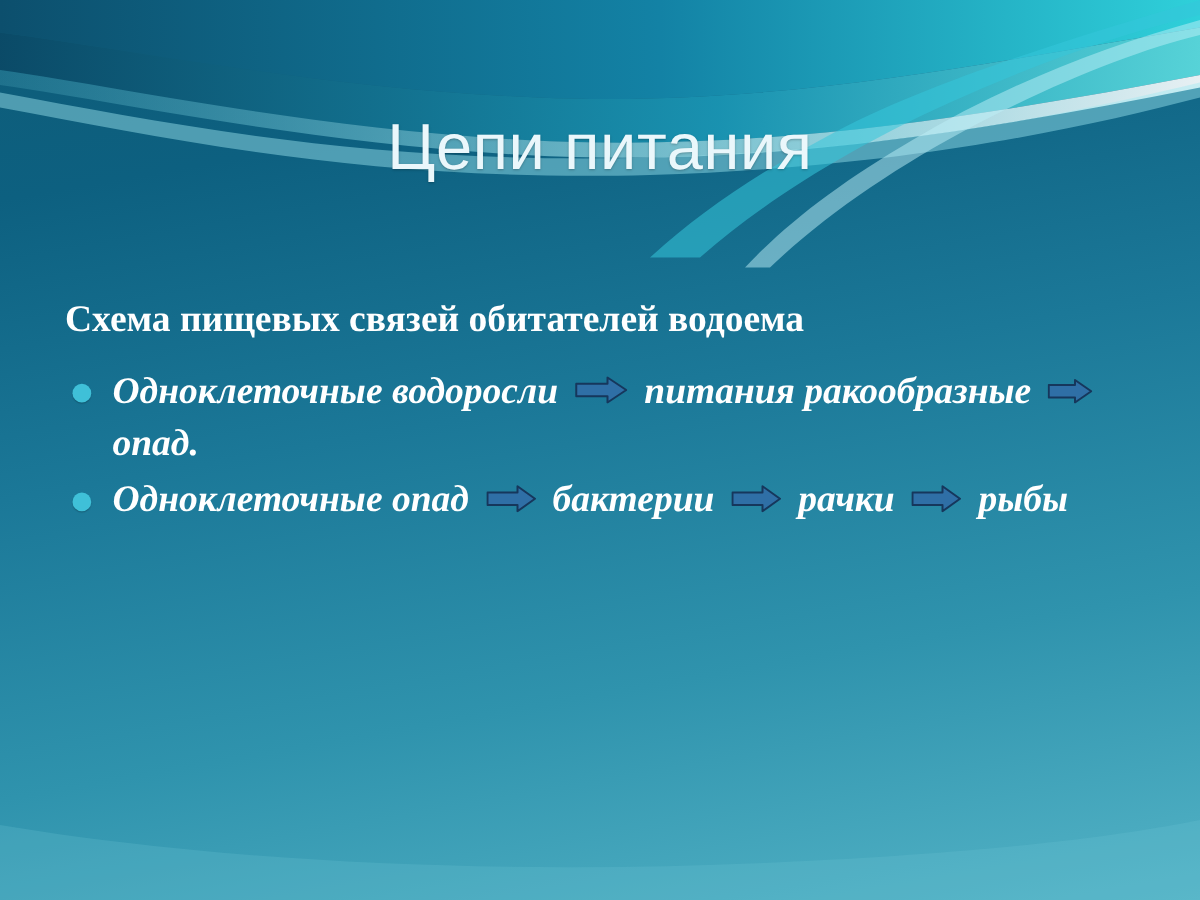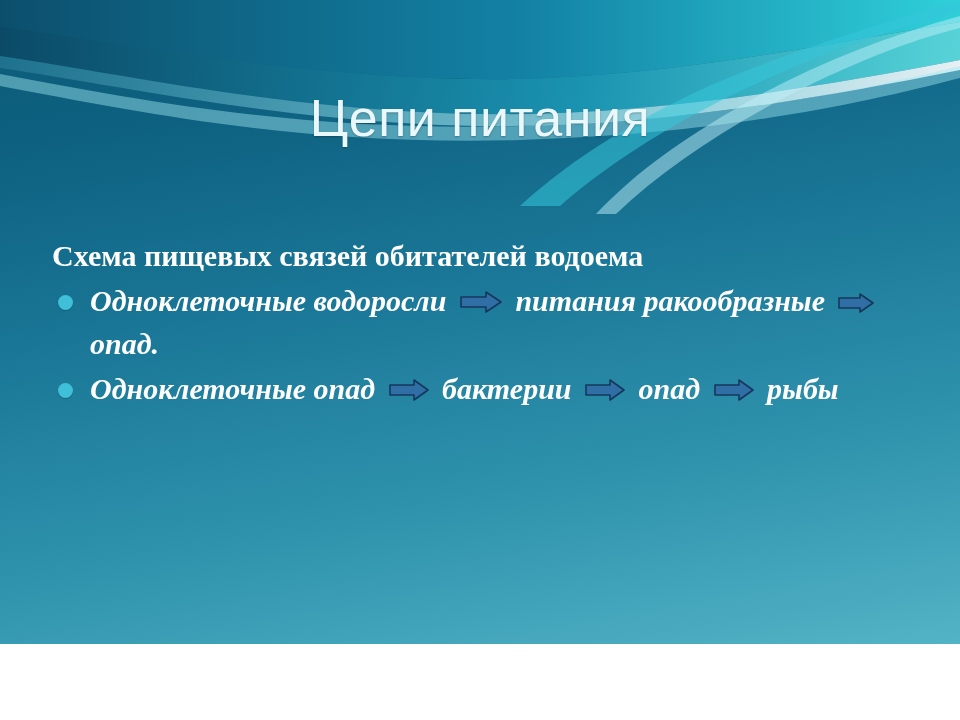--- a/index.html
+++ b/index.html
@@ -8,21 +8,21 @@
   }
   body {
     width: 960px;
     height: 720px;
     overflow: hidden;
     font-family: "Liberation Serif", serif;
   }
   .slide {
     position: relative;
     width: 960px;
-    height: 644px;
+    height: 720px;
     background: linear-gradient(170deg, #0e5c78 0%, #0d6080 18%, #1b7898 45%, #2f93ad 72%, #53b3c6 100%);
     overflow: hidden;
   }
   .bg-waves {
     position: absolute;
     top: 0;
     left: 0;
     width: 960px;
     height: 720px;
     pointer-events: none;
@@ -45,21 +45,21 @@
     top: 238px;
     left: 52px;
     width: 880px;
     color: #ffffff;
   }
   .subtitle {
     font-family: "Liberation Serif", serif;
     font-weight: bold;
     font-size: 30px;
     line-height: 1.18;
-    margin-bottom: 8px;
+    margin-bottom: 20px;
     color: #ffffff;
   }
   .bullet-list {
     list-style: none;
     margin: 0;
     padding: 0;
   }
   .bullet-item {
     position: relative;
     padding-left: 38px;
@@ -156,21 +156,21 @@
           <svg width="40" height="22" viewBox="0 0 40 22">
             <polygon points="1,6 25,6 25,1 39,11 25,21 25,16 1,16" fill="#2f6fa6" stroke="#16375c" stroke-width="1.6" stroke-linejoin="round"></polygon>
           </svg>
         </span>
         <span class="seg">бактерии</span>
         <span class="arrow">
           <svg width="40" height="22" viewBox="0 0 40 22">
             <polygon points="1,6 25,6 25,1 39,11 25,21 25,16 1,16" fill="#2f6fa6" stroke="#16375c" stroke-width="1.6" stroke-linejoin="round"></polygon>
           </svg>
         </span>
-        <span class="seg">опад</span>
+        <span class="seg">рачки</span>
         <span class="arrow">
           <svg width="40" height="22" viewBox="0 0 40 22">
             <polygon points="1,6 25,6 25,1 39,11 25,21 25,16 1,16" fill="#2f6fa6" stroke="#16375c" stroke-width="1.6" stroke-linejoin="round"></polygon>
           </svg>
         </span>
         <span class="seg">рыбы</span>
       </li>
 
     </ul>
   </div>

